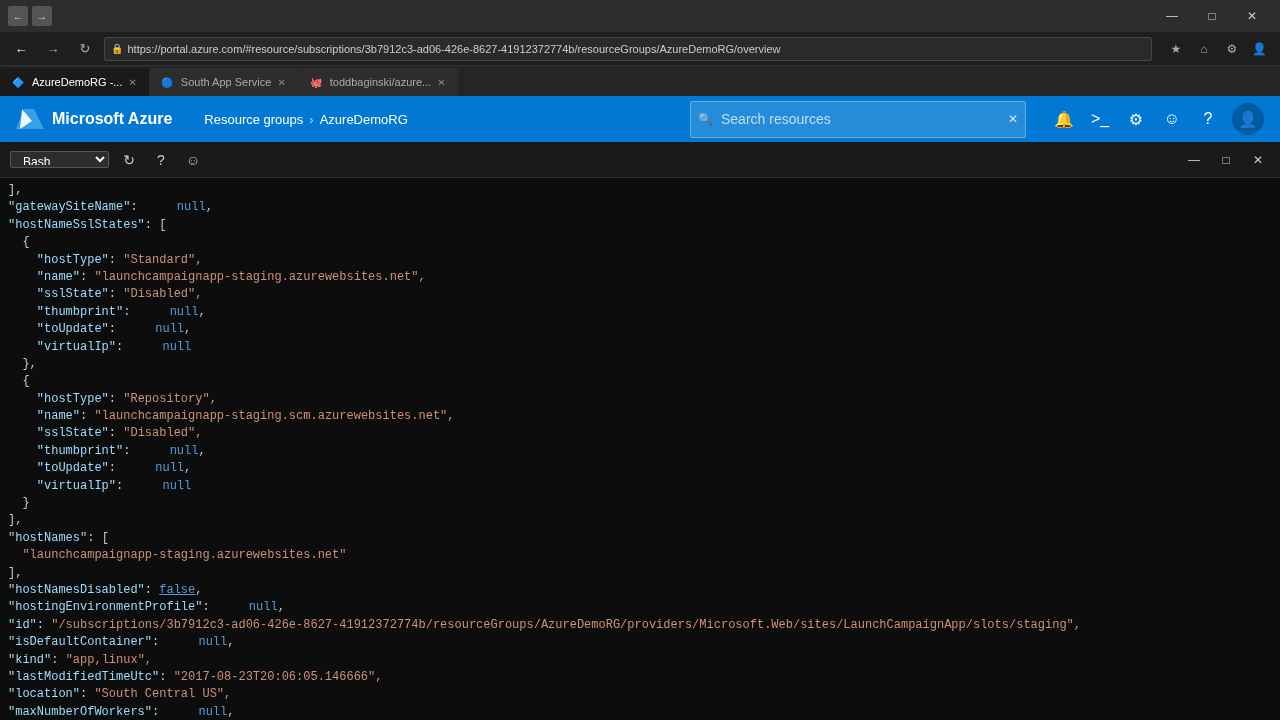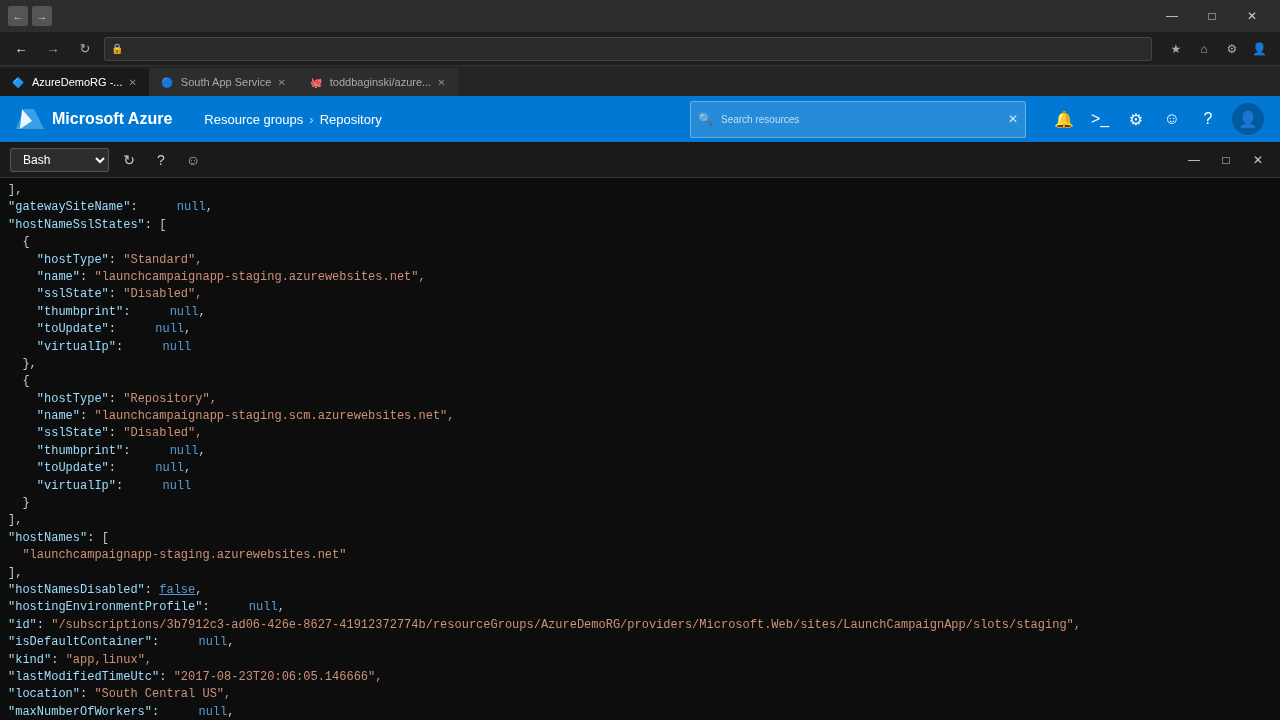--- a/index.html
+++ b/index.html
@@ -174,21 +174,21 @@
       display: flex;
       align-items: center;
     }
     .azure-search {
       background: rgba(255,255,255,0.15);
       border: 1px solid rgba(255,255,255,0.3);
       border-radius: 2px;
       height: 37px;
       width: 336px;
       color: #fff;
-      font-size: 10px;
+      font-size: 14px;
       padding: 0 32px 0 30px;
       outline: none;
     }
     .azure-search::placeholder { color: rgba(255,255,255,0.7); }
     .search-icon-left {
       position: absolute;
       left: 8px;
       color: rgba(255,255,255,0.8);
       font-size: 12px;
       pointer-events: none;
@@ -241,21 +241,21 @@
       border-bottom: 1px solid #333;
     }
     .shell-selector {
       background: #2d2d2d;
       border: 1px solid #555;
       color: #fff;
       font-size: 12px;
       padding: 2px 8px;
       cursor: pointer;
       border-radius: 2px;
-      height: 24px;
+      height: 17px;
     }
     .shell-icon-btn {
       width: 24px; height: 24px;
       background: transparent;
       border: none;
       color: #ccc;
       font-size: 14px;
       cursor: pointer;
       display: flex; align-items: center; justify-content: center;
       border-radius: 2px;
@@ -317,20 +317,21 @@
     <button class="win-btn close">✕</button>
   </div>
 </div>
 
 <div class="address-bar-row">
   <button class="nav-btn active">←</button>
   <button class="nav-btn">→</button>
   <button class="nav-btn">↻</button>
   <div class="address-bar">
     <span class="address-icon">🔒</span>
+    <span class="address-text">https://portal.azure.com/#resource/subscriptions/3b7912c3-ad06-426e-8627-41912372774b/resourceGroups/AzureDemoRG/overview</span>
   </div>
   <div class="toolbar-icons">
     <button class="toolbar-icon-btn">★</button>
     <button class="toolbar-icon-btn">⌂</button>
     <button class="toolbar-icon-btn">⚙</button>
     <button class="toolbar-icon-btn">👤</button>
   </div>
 </div>
 
 <div class="tabs-row">
@@ -356,21 +357,21 @@
     <svg width="28" height="20" viewBox="0 0 28 20">
       <polygon points="14,0 28,20 0,20" fill="none"></polygon>
       <path d="M8 0 L18 0 L28 20 L0 20 Z" fill="#50b0f0" opacity="0.7"></path>
       <path d="M6 0 L16 12 L4 20 Z" fill="#fff" opacity="0.9"></path>
     </svg>
     <span>Microsoft Azure</span>
   </div>
   <div class="breadcrumb">
     <a class="breadcrumb-link">Resource groups</a>
     <span class="breadcrumb-sep">›</span>
-    <span class="breadcrumb-current">Repository</span>
+    <span class="breadcrumb-current">AzureDemoRG</span>
   </div>
   <div class="azure-search-wrapper">
     <span class="search-icon-left">🔍</span>
     <input class="azure-search" type="text" placeholder="Search resources" style="">
     <button class="search-clear">✕</button>
   </div>
   <div class="azure-topbar-actions">
     <button class="topbar-action-btn">🔔</button>
     <button class="topbar-action-btn">&gt;_</button>
     <button class="topbar-action-btn">⚙</button>

